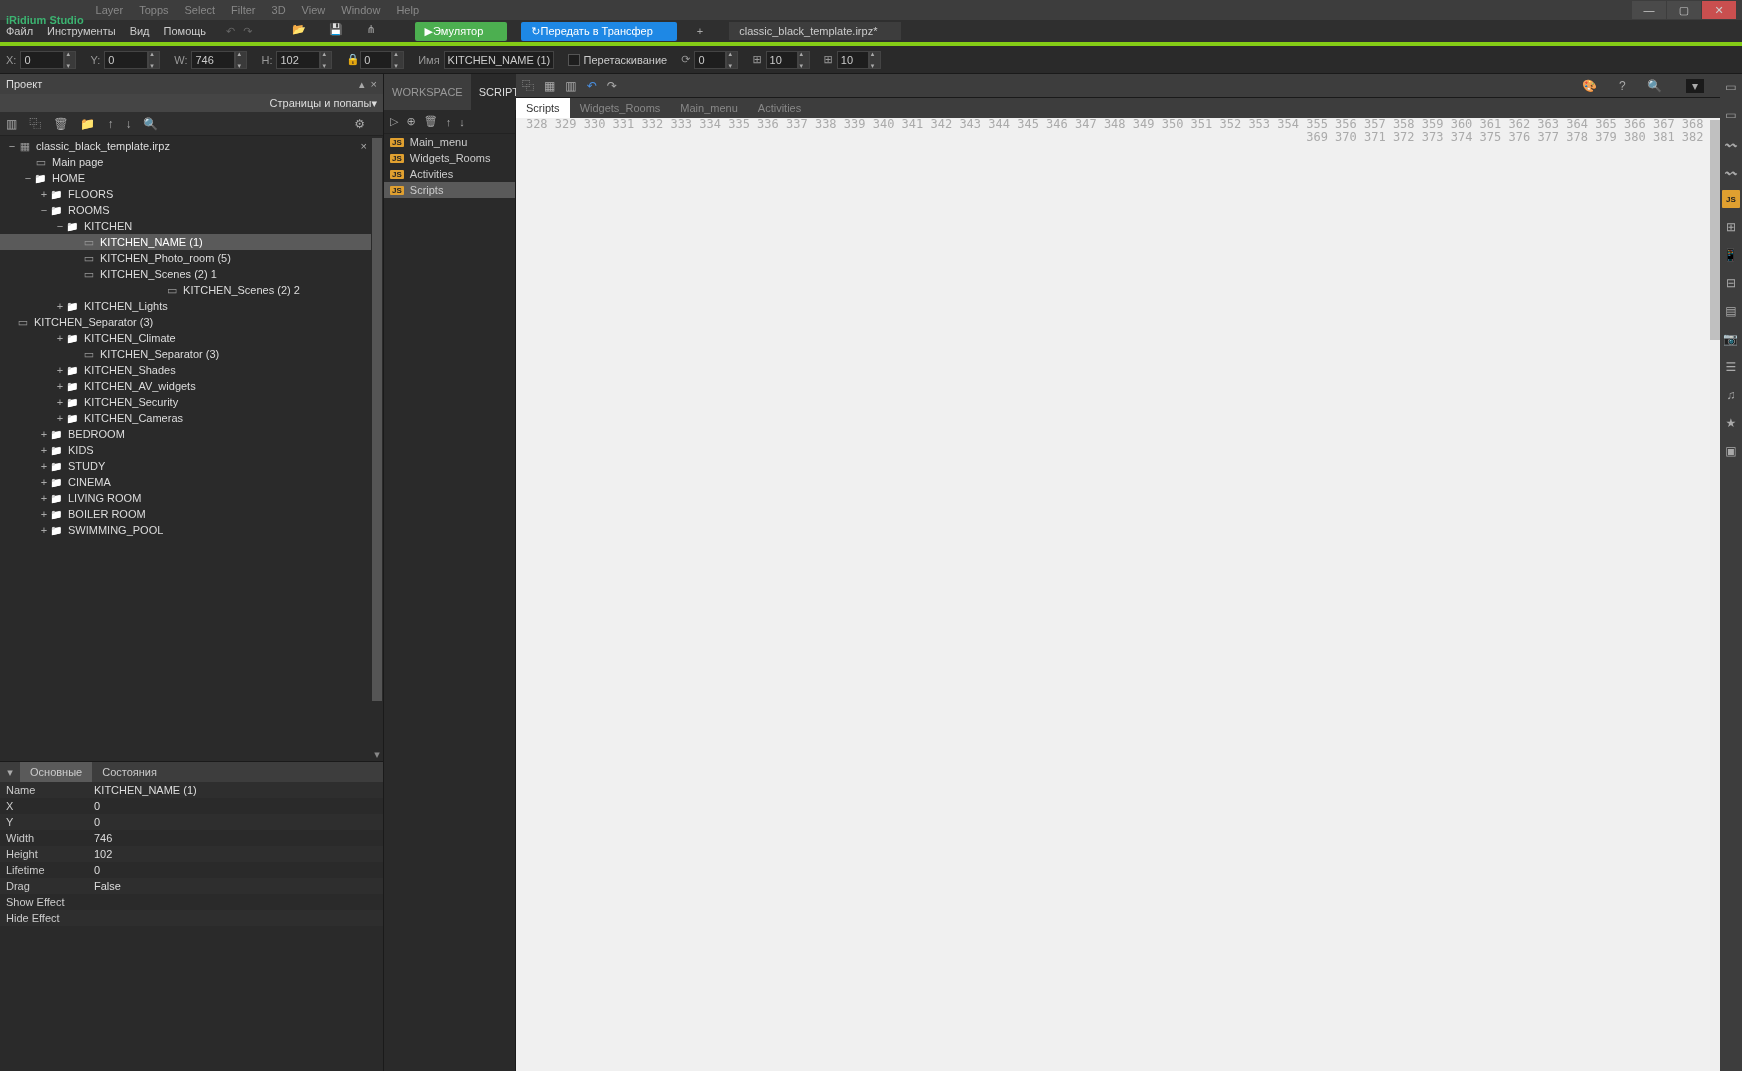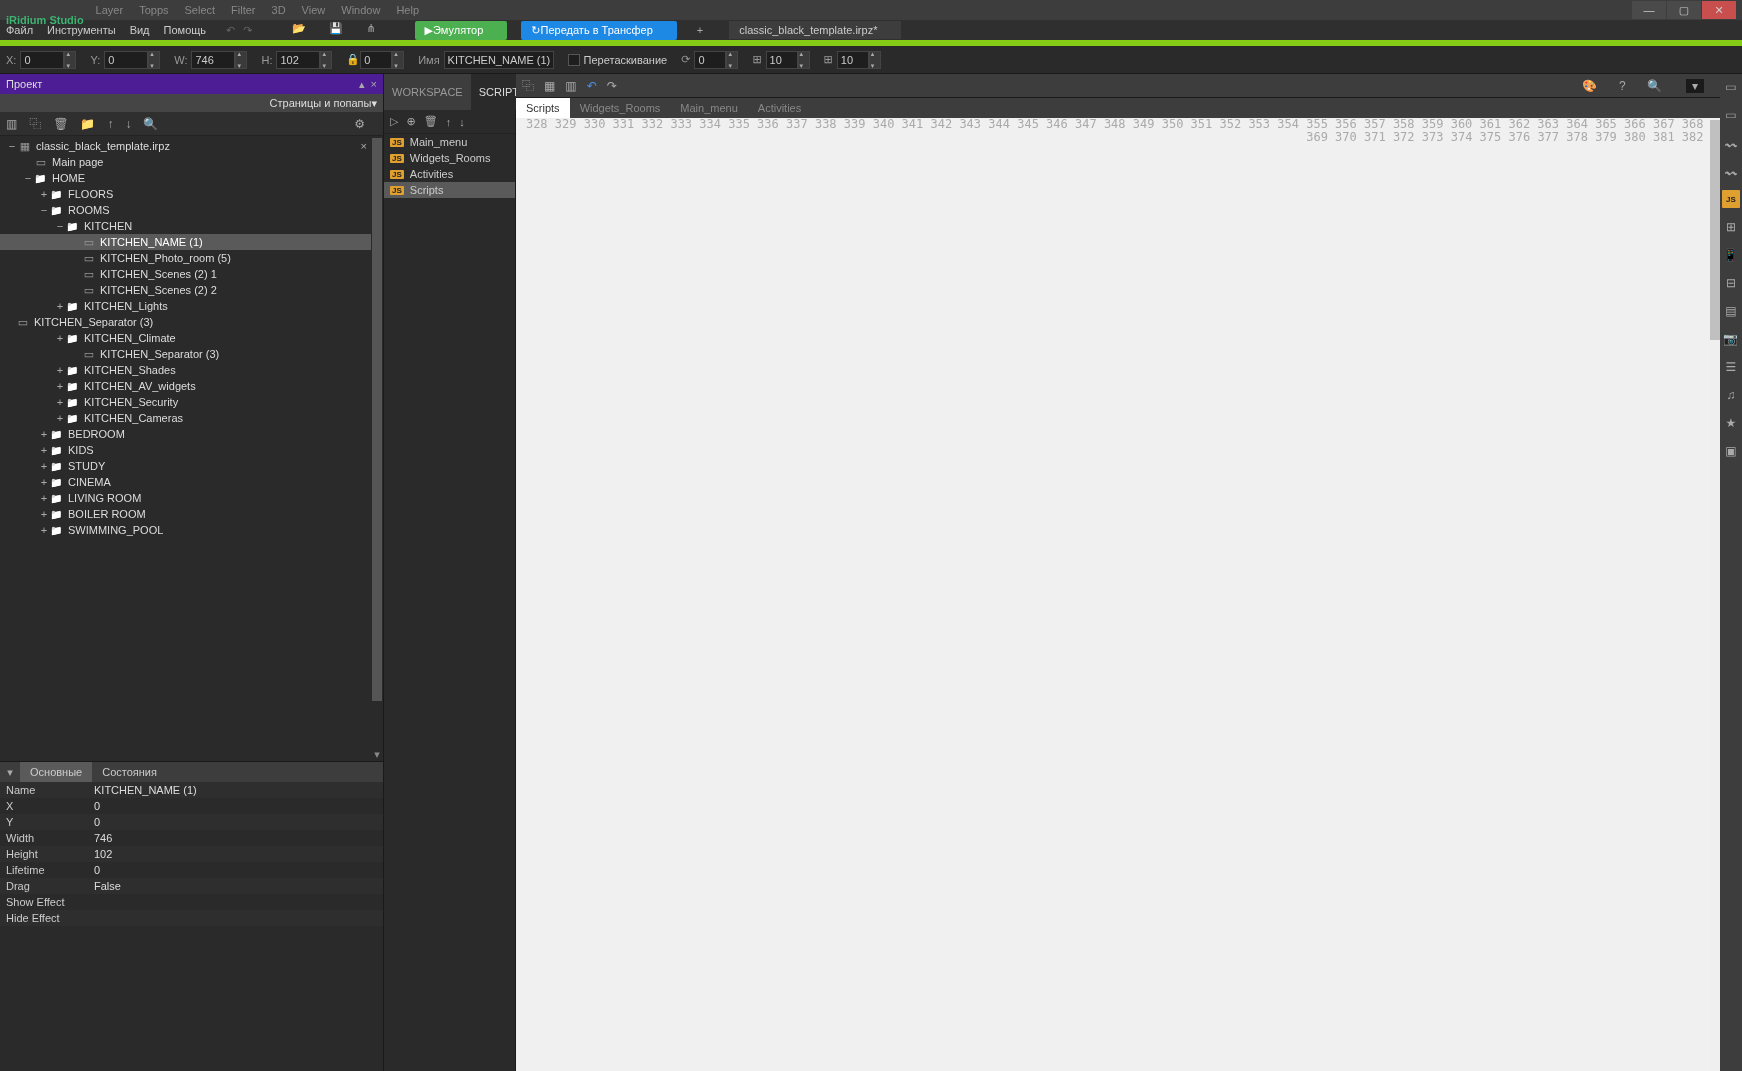--- a/index.html
+++ b/index.html
@@ -3,42 +3,42 @@
 <meta charset="utf-8">
 <style>
 * { margin:0; padding:0; box-sizing:border-box; font-family:"Segoe UI",Tahoma,sans-serif; font-size:11px; }
 body { background:#2f2f2f; color:#ccc; overflow:hidden; }
 .titlebar { background:#3d3d3d; height:20px; display:flex; align-items:center; padding:0 6px; }
 .titlebar .logo { color:#3cb371; font-weight:bold; margin-right:12px;margin-top:19px; }
 .titlebar .menus span { color:#888; margin-right:16px;margin-top:24px; }
 .winbtns { margin-left:auto; display:flex; }
 .winbtns div { width:34px; height:18px; display:flex; align-items:center; justify-content:center; background:#4a4a4a; margin-left:1px; color:#ccc; }
 .winbtns div:last-child { background:#c94f4f; }
-.menubar { background:#2f2f2f; height:26px; display:flex; align-items:center; padding:0 6px; border-bottom:6px solid #84cc16; }
+.menubar { background:#2f2f2f; height:26px; display:flex; align-items:center; padding:0 6px; border-bottom:4px solid #84cc16; }
 .menubar span { margin-right:14px; }
 .menubar .arrows { margin-left:6px; color:#666; }
 .menubar .arrows span { margin-right:8px; }
 .menubar .rbtns { margin-left:18px; }
 .menubar .rbtns .ic { display:inline-block; width:16px; height:16px; margin-right:18px; color:#aaa; }
 .greenbtn { background:#4caf50; padding:3px 10px; border-radius:2px; color:#fff; display:inline-flex; align-items:center; margin-right:4px; }
 .bluebtn { background:#1e88e5; padding:3px 10px; border-radius:2px; color:#fff; display:inline-flex; align-items:center; }
 .tab { background:#3d3d3d; padding:3px 10px; margin-left:12px; display:inline-flex; align-items:center; }
 .plus { margin-left:6px; margin-right:6px; color:#aaa; }
 .propbar { background:#2a2a2a; height:28px; display:flex; align-items:center; padding:0 6px; border-bottom:1px solid #1a1a1a; }
 .propbar .lbl { color:#999; margin-right:4px; }
 .propbar input { background:#1e1e1e; border:1px solid #444; color:#ccc; width:44px; height:18px; padding:0 3px; }
 .propbar .spin { display:inline-block; width:12px; height:18px; background:#3a3a3a; border:1px solid #444; vertical-align:top; position:relative; }
 .propbar .spin::before { content:"▴"; position:absolute; top:-2px; left:1px; font-size:7px; color:#aaa; }
 .propbar .spin::after { content:"▾"; position:absolute; bottom:-2px; left:1px; font-size:7px; color:#aaa; }
 .propbar .grp { margin-right:14px; display:inline-flex; align-items:center; }
 .propbar .chk { width:12px; height:12px; background:#1e1e1e; border:1px solid #555; display:inline-block; margin-right:4px; }
 .propbar input.wide { width:110px; }
 .main { display:flex; height:calc(100vh - 74px); }
 .leftpane { width:384px; background:#2a2a2a; display:flex; flex-direction:column; border-right:1px solid #1a1a1a; }
-.panehdr { background:#4c1d95; height:20px; display:flex; align-items:center; padding:0 6px; font-weight:500; color:#ddd; }
+.panehdr { background:#404040; height:20px; display:flex; align-items:center; padding:0 6px; font-weight:500; color:#ddd; }
 .panehdr .x { margin-left:auto; color:#aaa; }
 .panehdr .chev { margin-left:auto; color:#aaa; }
 .subhdr { background:#454545; height:18px; display:flex; align-items:center; padding:0 6px; color:#ddd;justify-content:flex-end; }
 .toolstrip { background:#2f2f2f; height:24px; display:flex; align-items:center; padding:0 6px; border-bottom:1px solid #222; }
 .toolstrip span { margin-right:12px; color:#aaa; font-size:12px; }
 .toolstrip .gear { margin-left:auto; }
 .tree { flex:1; overflow-y:auto; background:#2a2a2a; padding:2px 0; position:relative; }
 .tree .row { display:flex; align-items:center; height:16px; padding-left:4px; color:#ddd; }
 .tree .row.sel { background:#5a5a5a; color:#fff; }
 .tree .tw { width:12px; text-align:center; color:#aaa; display:inline-block; }
@@ -231,21 +231,21 @@
         <div class="row" style="padding-left: 70px;">
           <span class="tw"></span>
           <span class="ic page"></span>
           <span>KITCHEN_Photo_room (5)</span>
         </div>
         <div class="row" style="padding-left: 70px;">
           <span class="tw"></span>
           <span class="ic page"></span>
           <span>KITCHEN_Scenes (2) 1</span>
         </div>
-        <div class="row" style="padding-left: 70px;">
+        <div class="row" style="padding-left: 70px; justify-content: center;">
           <span class="tw"></span>
           <span class="ic page"></span>
           <span>KITCHEN_Scenes (2) 2</span>
         </div>
         <div class="row" style="padding-left: 54px;">
           <span class="tw">+</span>
           <span class="ic fold"></span>
           <span>KITCHEN_Lights</span>
         </div>
         <div class="row" style="">

